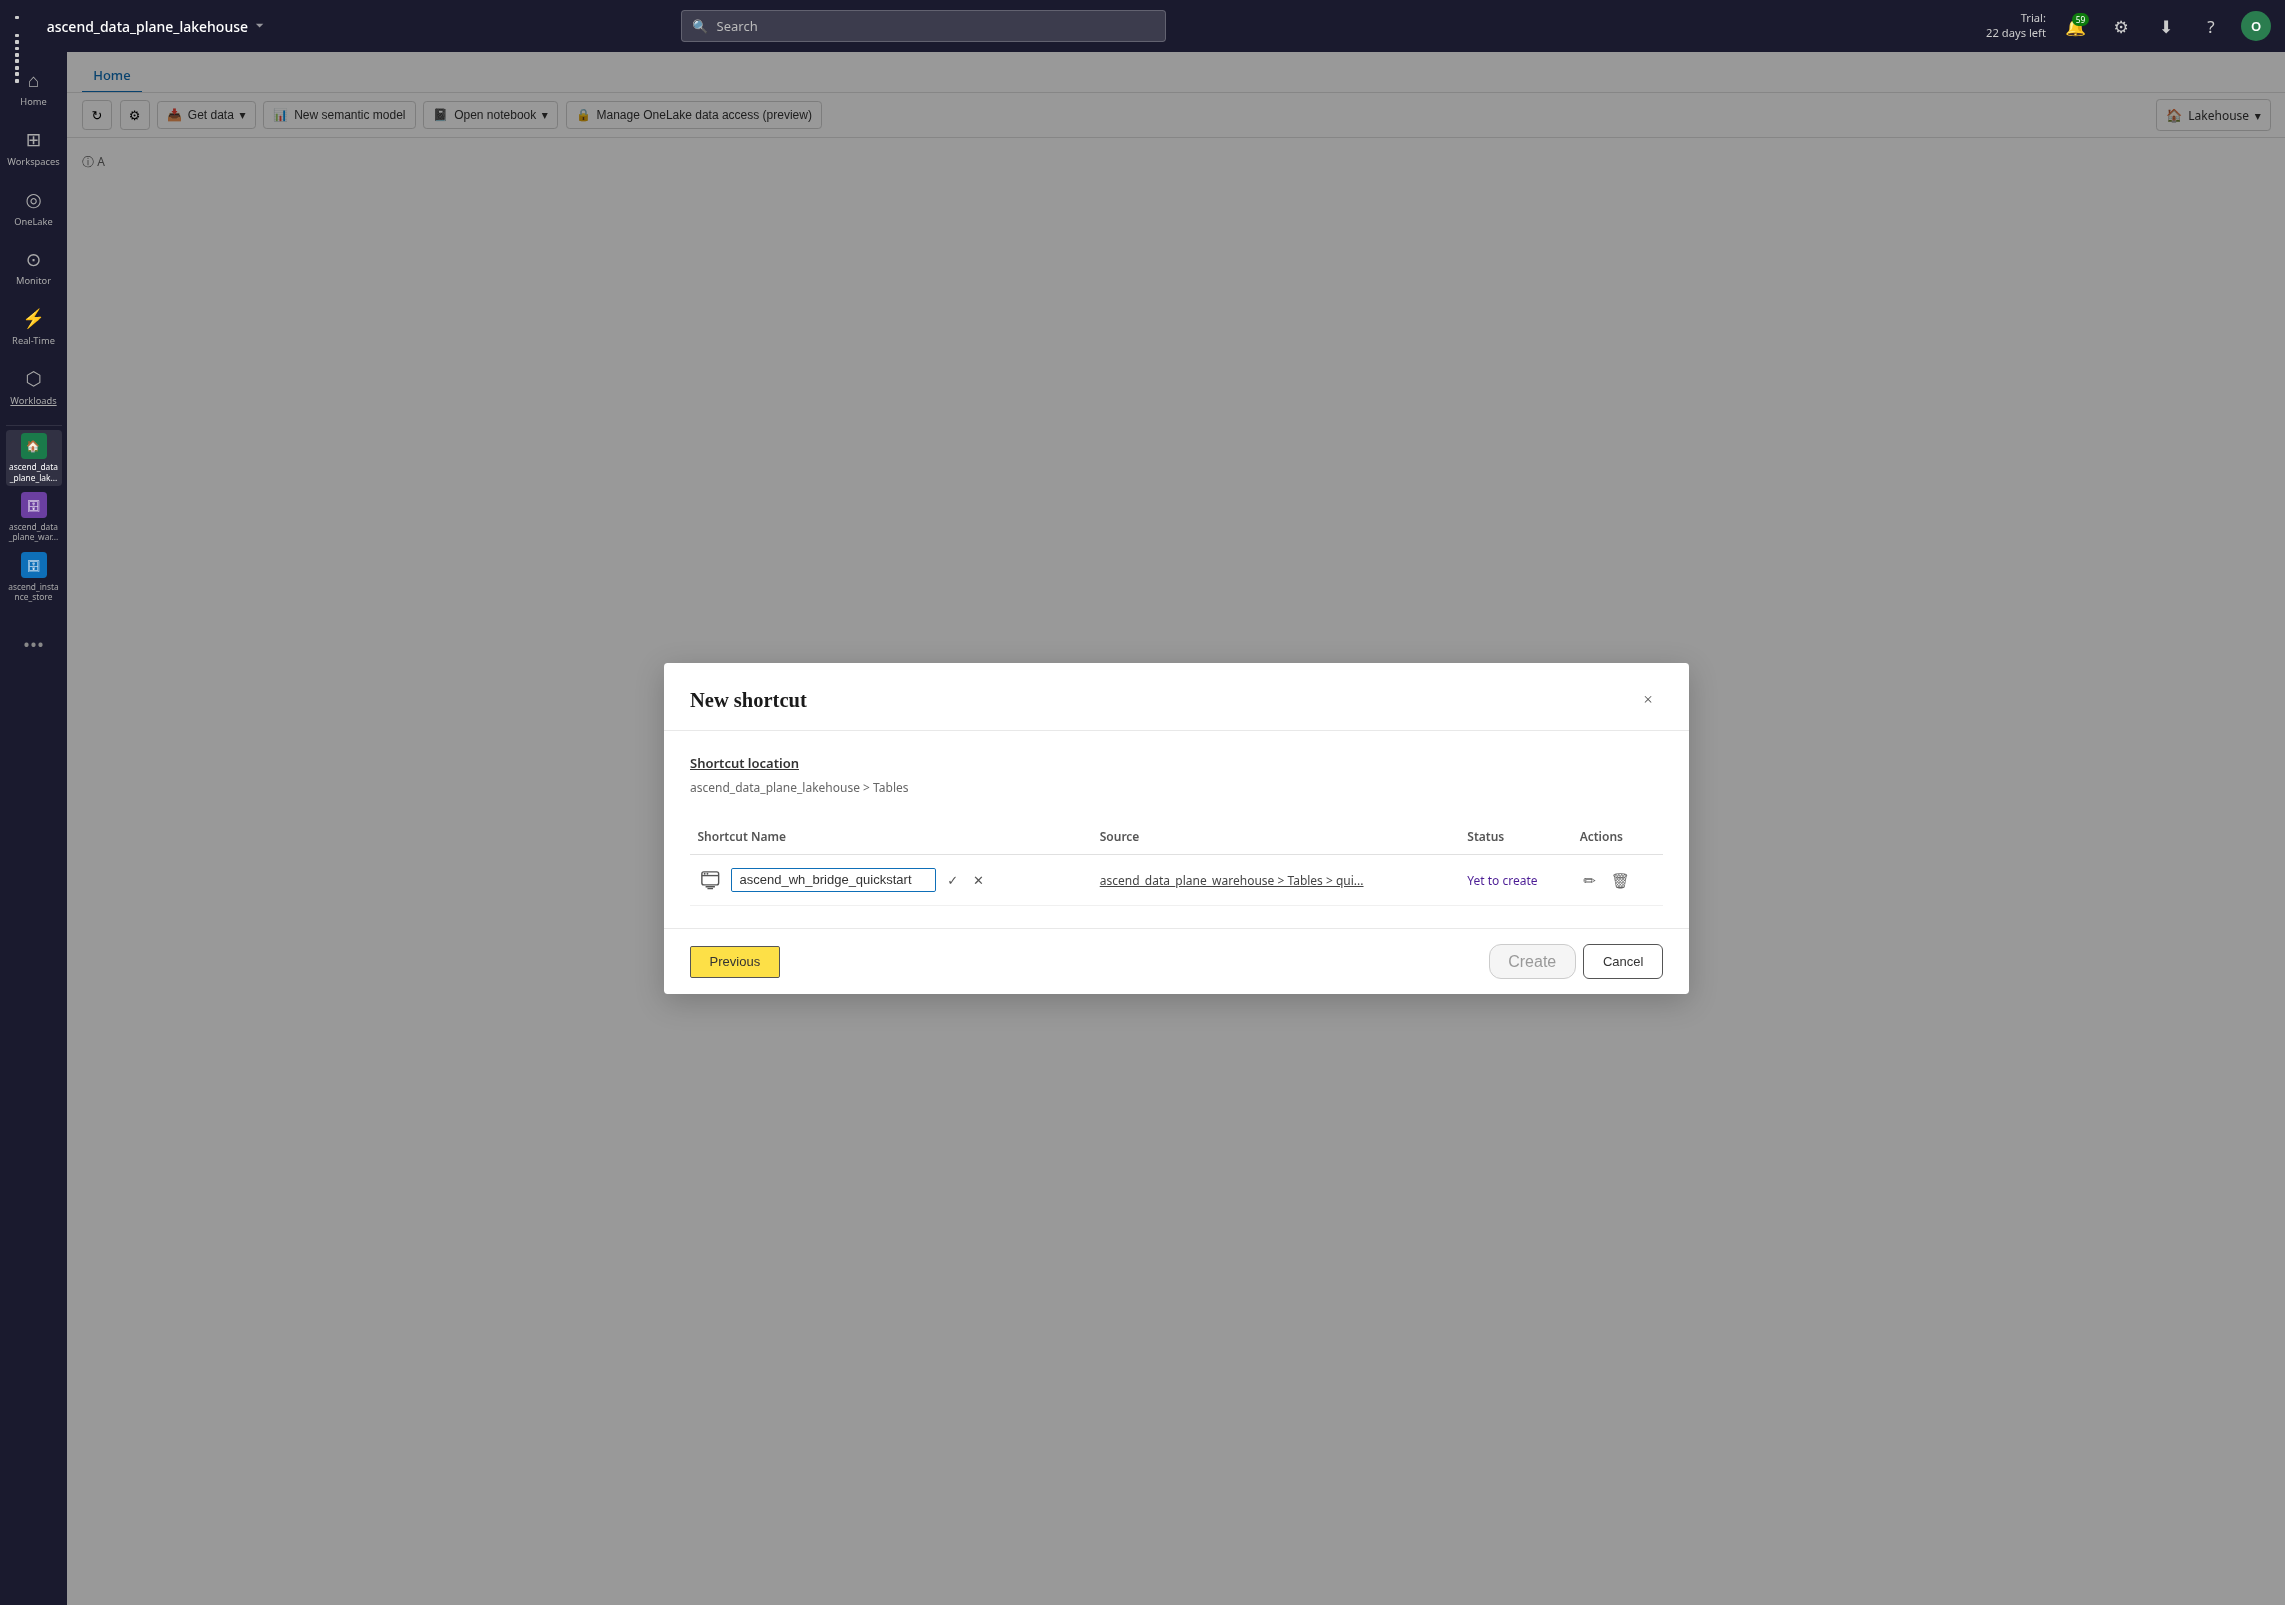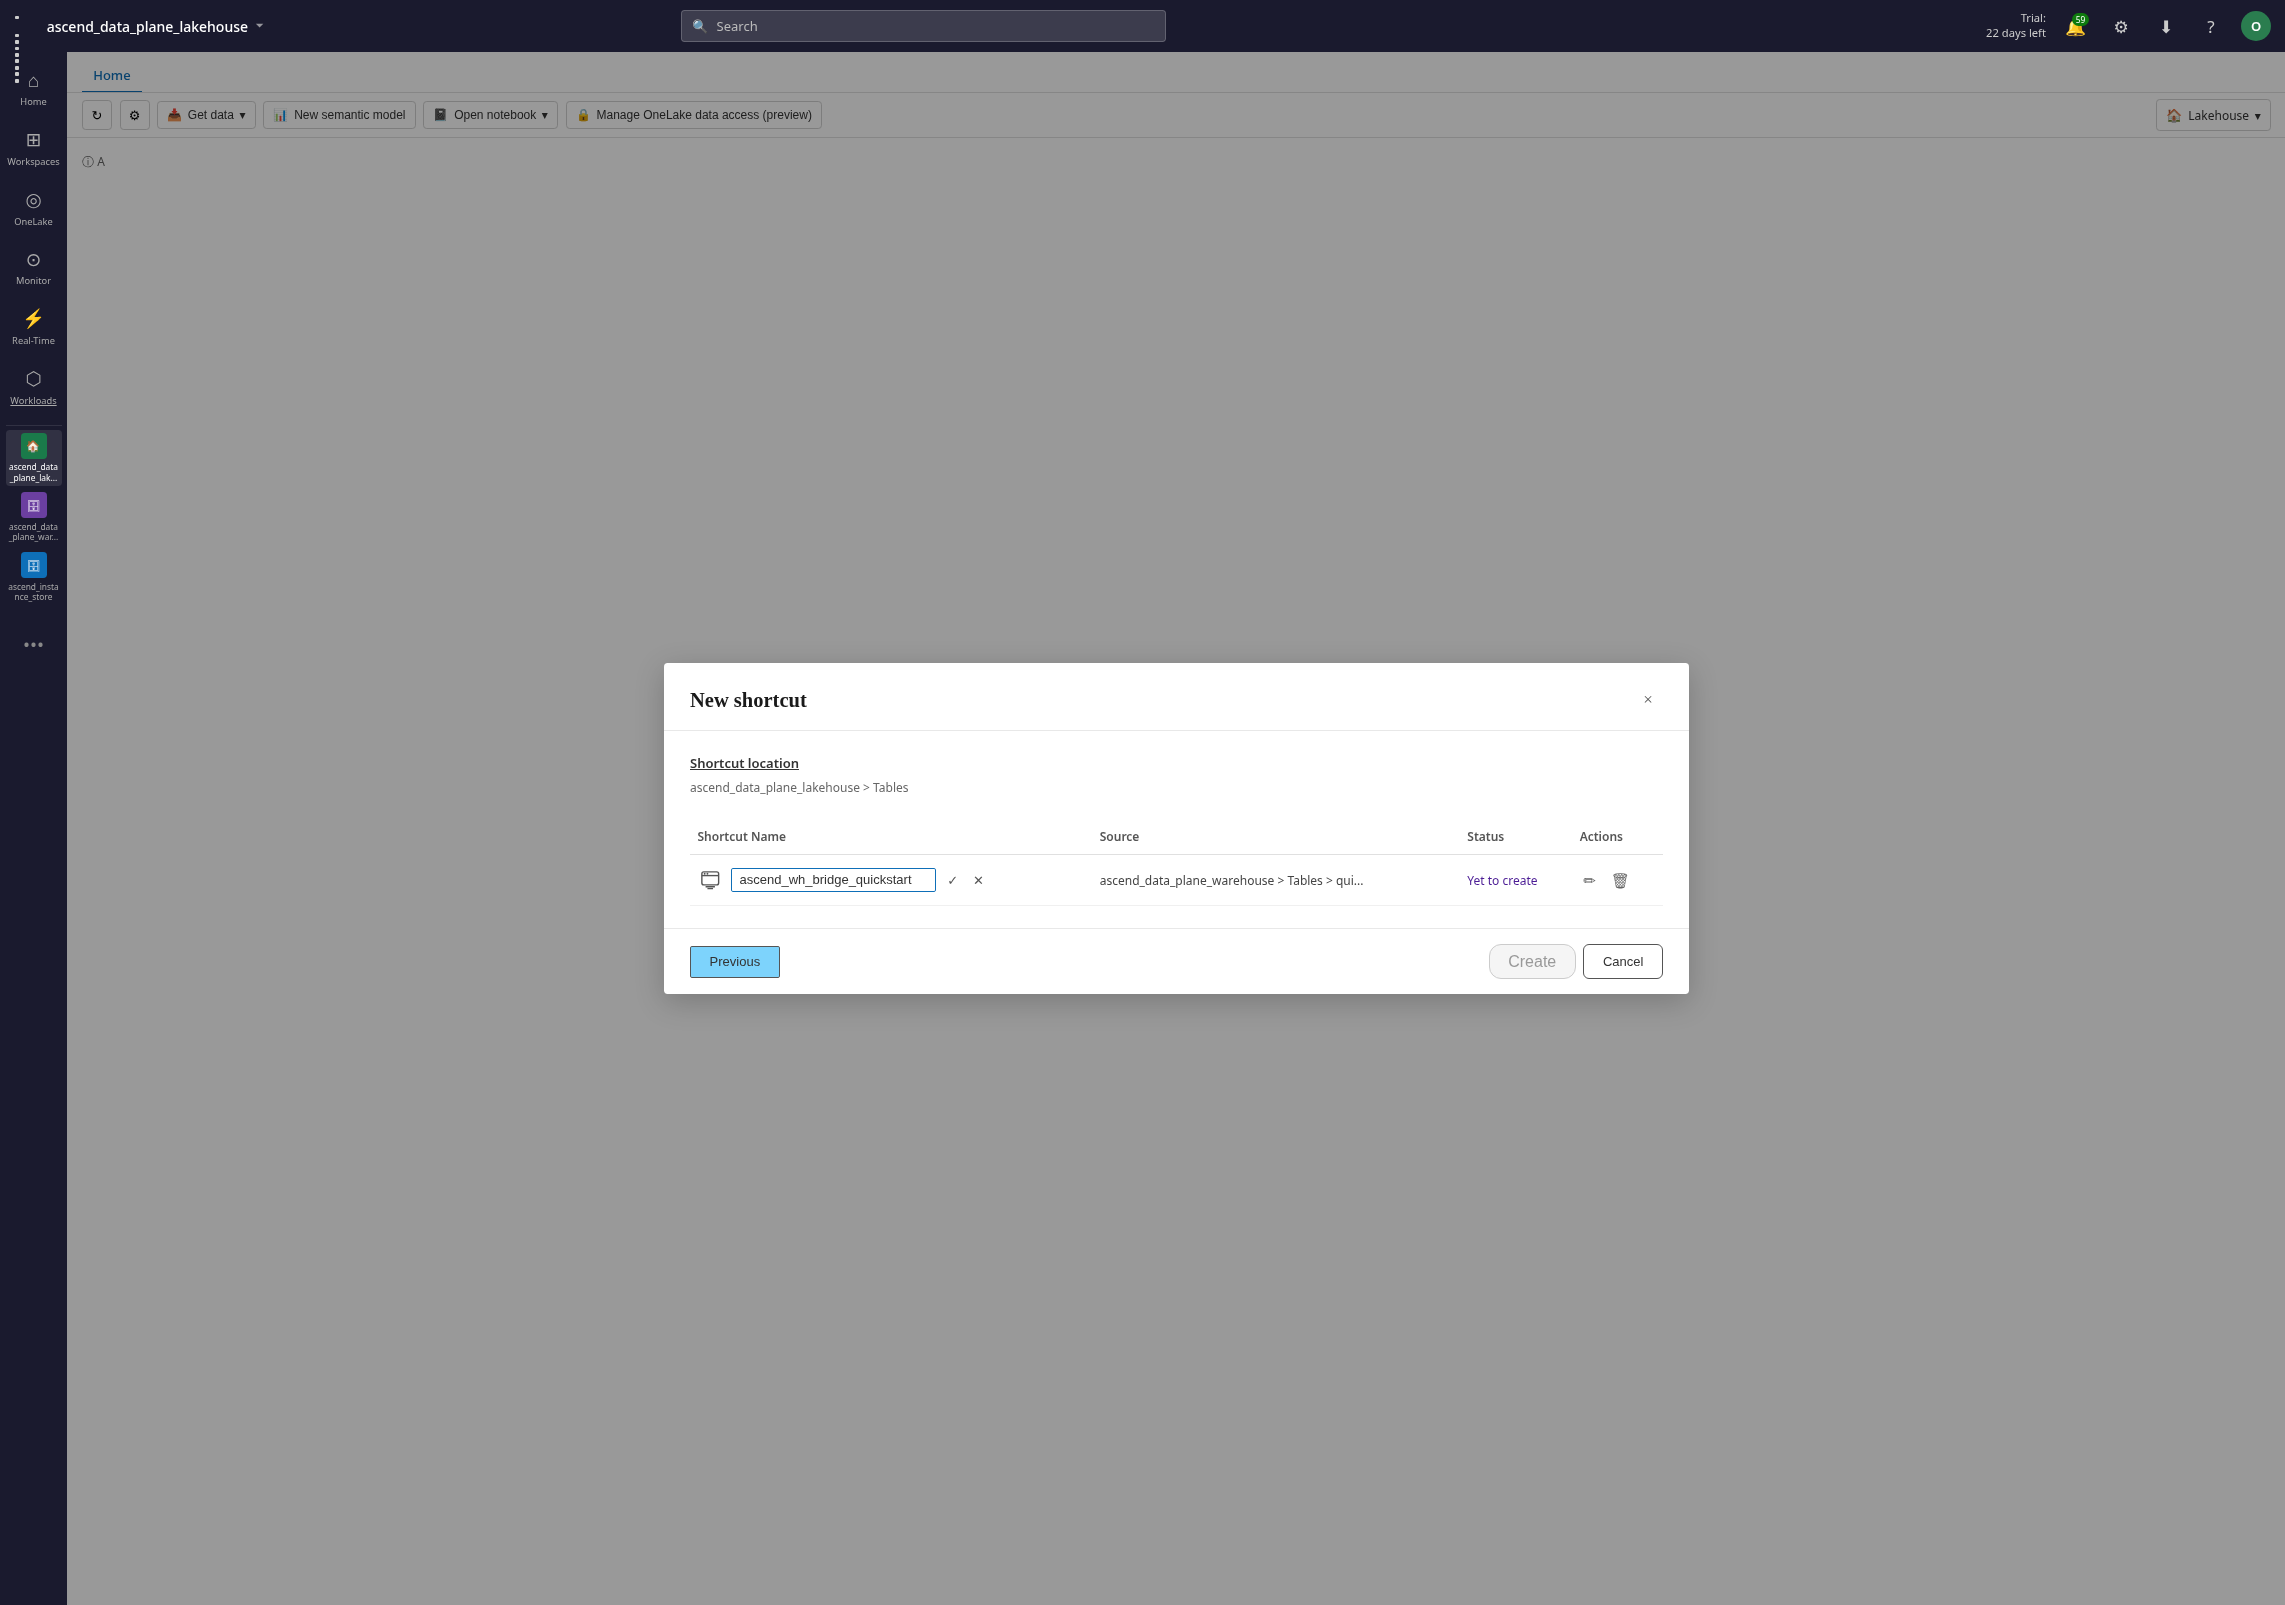--- a/index.html
+++ b/index.html
@@ -354,20 +354,21 @@
     }
     .check-icon, .x-icon {
       font-size: 13px;
       color: #555;
       cursor: pointer;
       padding: 3.7px;
     }
     .source-text {
       font-size: 12px;
       color: #444;
+      text-decoration: underline;
     }
     .status-text {
       font-size: 12px;
       color: #4c1d95;
     }
     .action-icons {
       display: flex;
       gap: 7.5px;
       align-items: center;
     }
@@ -385,21 +386,21 @@
       display: flex;
       align-items: center;
       justify-content: space-between;
     }
     .footer-left { display: flex; gap: 7.5px; }
     .footer-right { display: flex; gap: 7.5px; }
     .btn-previous {
       padding: 7.5px 18.6px;
       border: 0.9px solid #555;
       border-radius: 1.9px;
-      background: #7dd3fc;
+      background: #fde047;
       font-size: 13px;
       color: #333;
       cursor: pointer;
       font-weight: 500;
     }
     .btn-create {
       padding: 7.5px 18.6px;
       border: 0.9px solid #ccc;
       border-radius: 12px;
       background: #f5f5f5;

